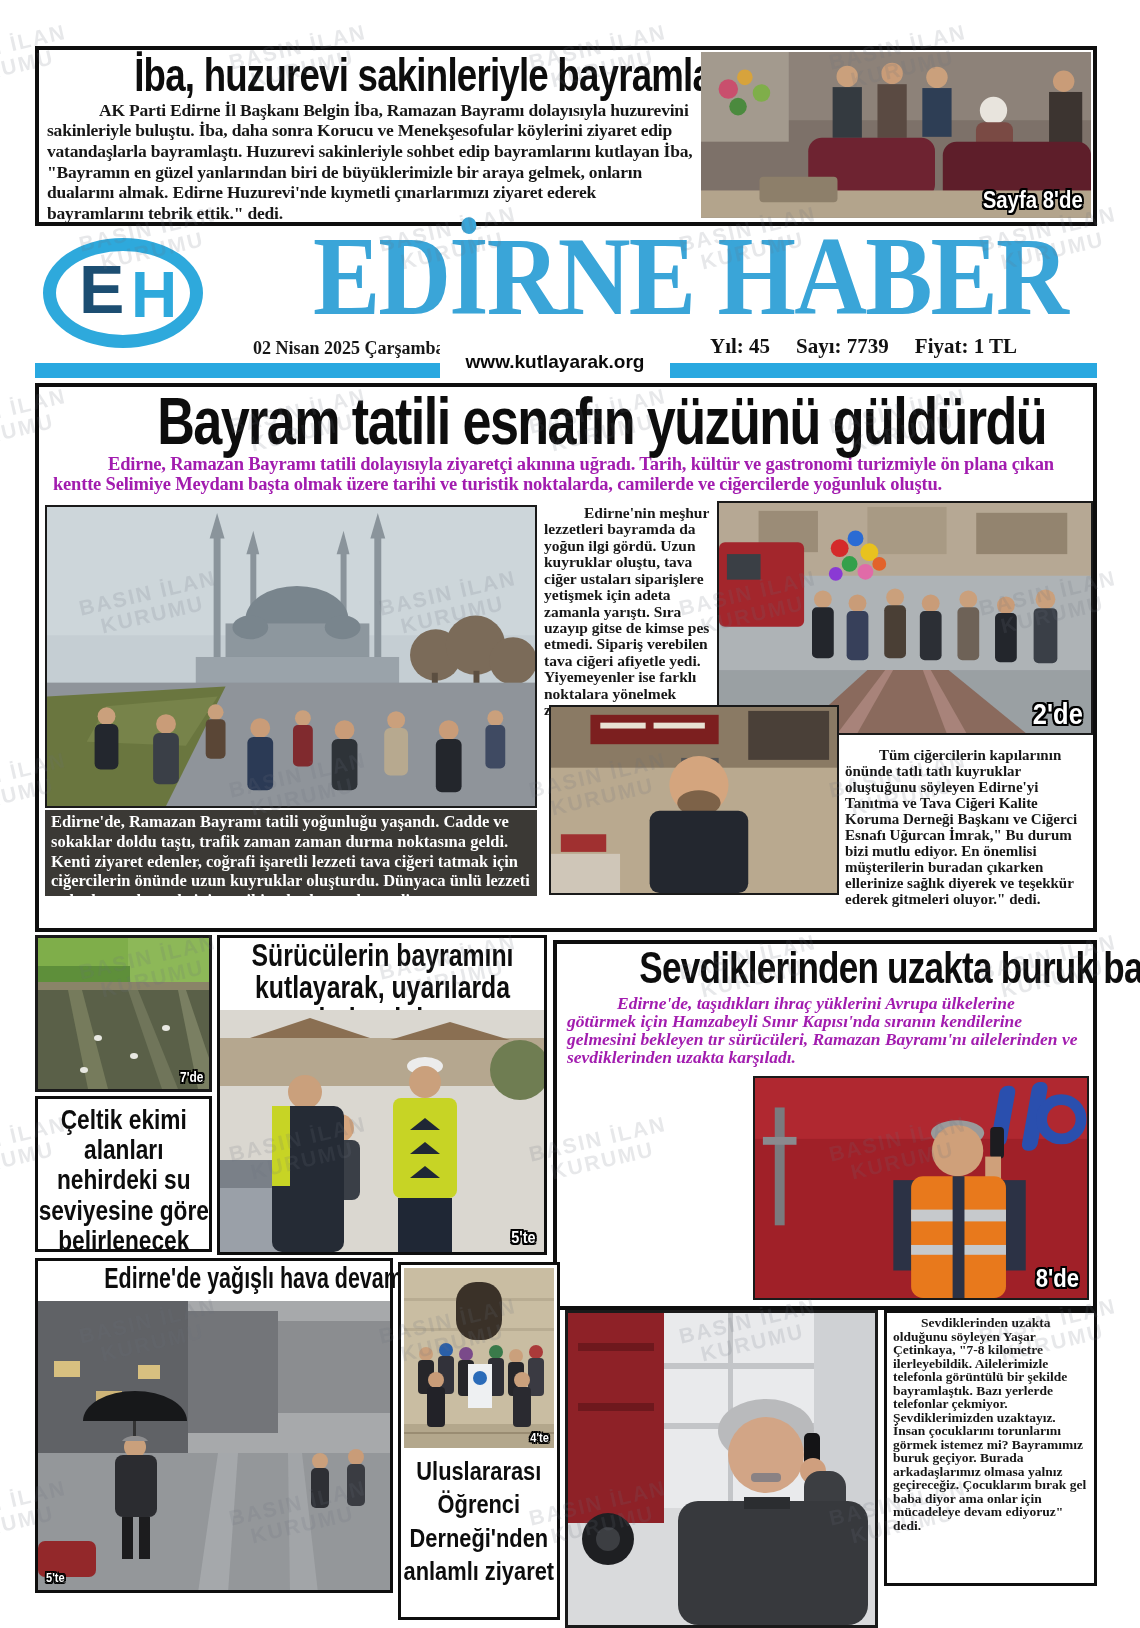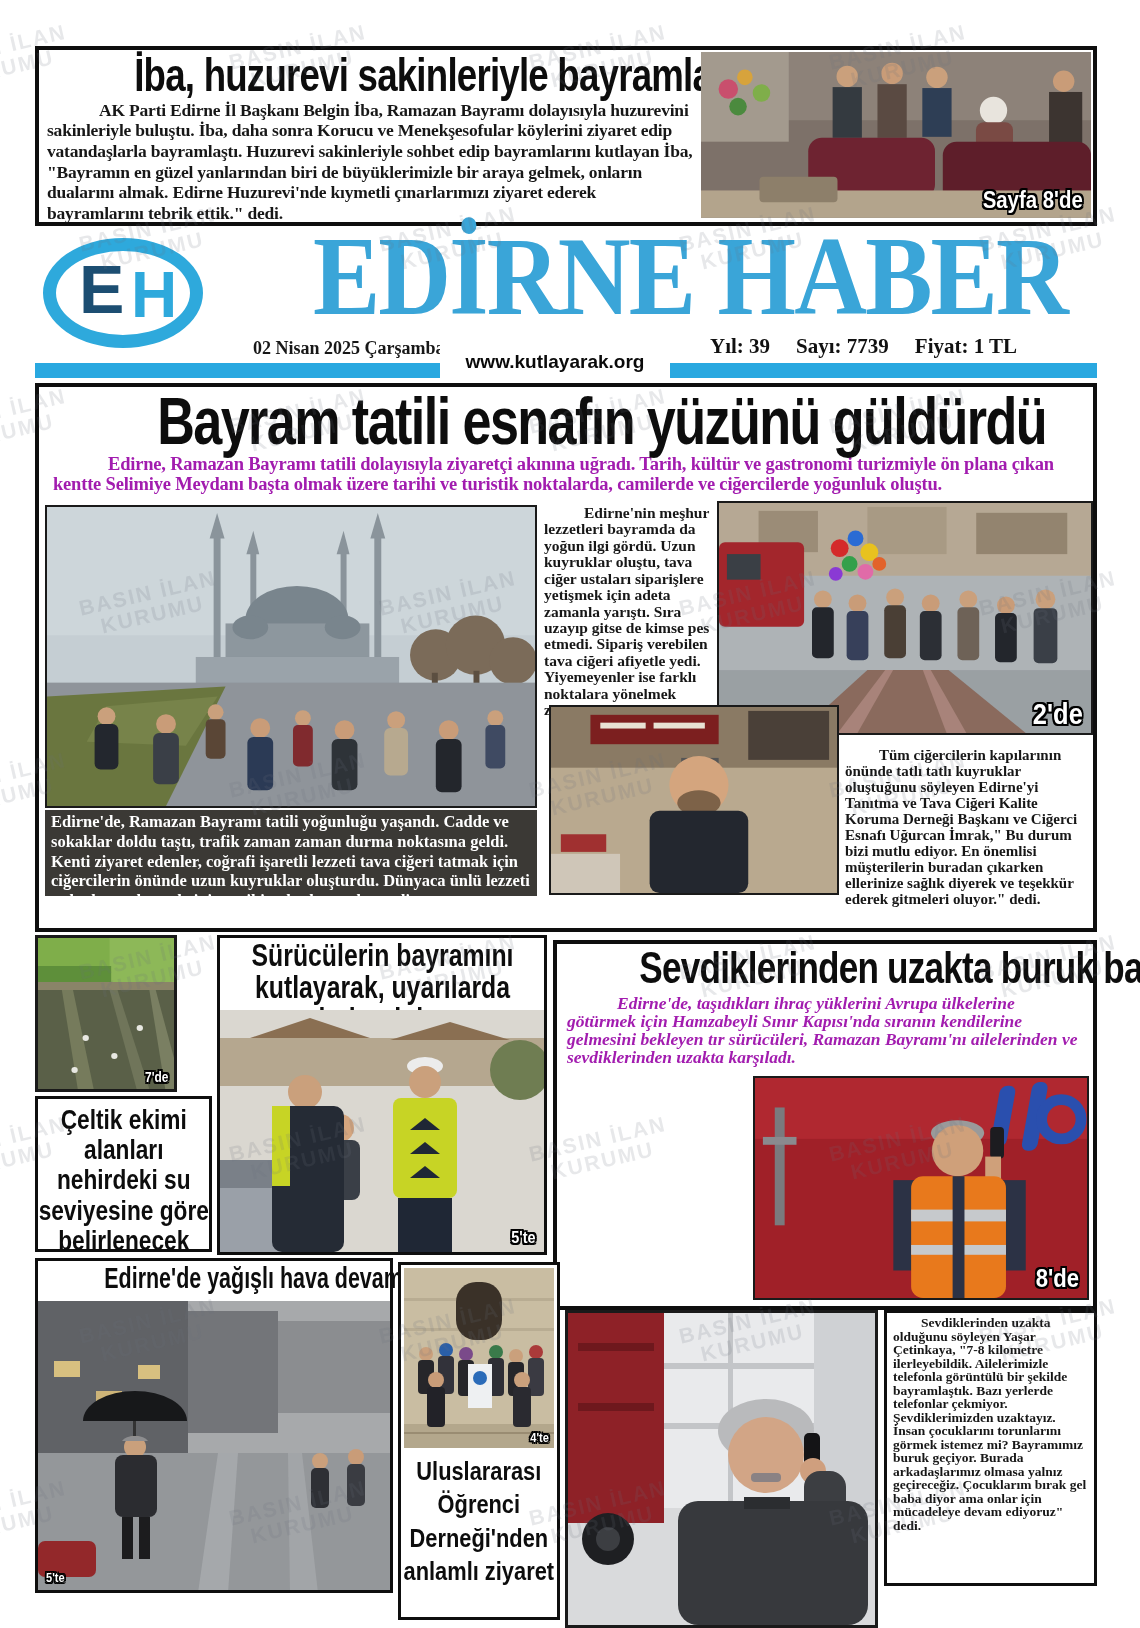--- a/index.html
+++ b/index.html
@@ -67,21 +67,21 @@
     <div class="abs" style="left:8px;top:8px;width:205px;height:118px;">
       <div class="abs" style="left:0;top:4px;width:160px;height:110px;border:13px solid #2ea9dc;border-radius:50%;"></div>
       <span class="abs" style="left:36px;top:16px;font-family:'Liberation Sans',sans-serif;font-weight:bold;font-size:68px;color:#1c4e72;">E</span>
       <span class="abs" style="left:88px;top:24px;font-family:'Liberation Sans',sans-serif;font-weight:bold;font-size:64px;color:#2ea9dc;">H</span>
     </div>
     <div class="abs masttitle hl" style="left:210px;top:-4px;width:890px;height:122px;font-size:112px;text-align:center;color:#3aa5d8;font-family:'Liberation Serif',serif;">
       <span class="sq" style="transform:scaleX(.9);">EDİRNE HABER</span>
     </div>
     <div class="abs colserif" style="left:218px;top:112px;font-size:18px;">02 Nisan 2025 Çarşamba</div>
     <div class="abs" style="left:675px;top:108px;width:400px;display:flex;gap:26px;font-weight:bold;font-size:21px;color:#111;">
-      <span>Yıl: 39</span>
+      <span>Yıl: 45</span>
       <span>Sayı: 7739</span>
       <span>Fiyat: 1 TL</span>
     </div>
     <div class="abs" style="left:0;top:137px;width:1062px;height:15px;background:#29a8e0;"></div>
     <div class="abs" style="left:405px;top:118px;width:230px;height:36px;background:#fff;text-align:center;line-height:36px;
                 font-family:'Liberation Sans',sans-serif;font-weight:bold;font-size:19px;color:#0a0a0a;">www.kutlayarak.org</div>
   </div>
 
   <div class="box" style="left:35px;top:383px;width:1062px;height:549px;">
     <div class="hl" style="margin-top:2px;font-size:66px;">
@@ -199,21 +199,21 @@
           <ellipse cx="150" cy="98" rx="22" ry="13" fill="#7d6248"></ellipse>
         <rect x="100" y="106" width="100" height="84" rx="10" fill="#23272f"></rect>
         <rect x="0" y="150" width="70" height="40" fill="#cfc6b8"></rect>
           <rect x="10" y="130" width="46" height="18" fill="#a03030"></rect>
       </svg>
     </div>
 
     <p class="abs colserif" style="left:806px;top:360px;width:250px;margin:0;font-size:15px;line-height:1.07;text-indent:34px;">Tüm ciğercilerin kapılarının önünde tatlı tatlı kuyruklar oluştuğunu söyleyen Edirne'yi Tanıtma ve Tava Ciğeri Kalite Koruma Derneği Başkanı ve Ciğerci Esnafı Uğurcan İmrak," Bu durum bizi mutlu ediyor. En önemlisi müşterilerin buradan çıkarken ellerinize sağlık diyerek ve teşekkür ederek gitmeleri oluyor." dedi.</p>
   </div>
 
-  <div class="photo" style="left:35px;top:935px;width:142px;height:157px;border-width:3px;">
+  <div class="photo" style="left:35px;top:935px;width:177px;height:157px;border-width:3px;">
     <svg viewBox="0 0 171 151" preserveAspectRatio="none">
       <rect width="171" height="151" fill="#5a6048"></rect>
       <rect width="171" height="30" fill="#7fae4a"></rect>
         <rect x="90" width="81" height="44" fill="#8db858"></rect>
         <rect y="28" width="92" height="16" fill="#5e8f3a"></rect>
       <rect y="44" width="171" height="8" fill="#8a8468"></rect>
       <polygon points="30,52 44,52 70,151 50,151" fill="#767b5c"></polygon>
       <polygon points="90,52 100,52 140,151 124,151" fill="#70755a"></polygon>
       <polygon points="140,52 148,52 171,120 171,151 160,151" fill="#7a7f62"></polygon>
       <ellipse cx="60" cy="100" rx="4" ry="3" fill="#e8e8e2"></ellipse>

